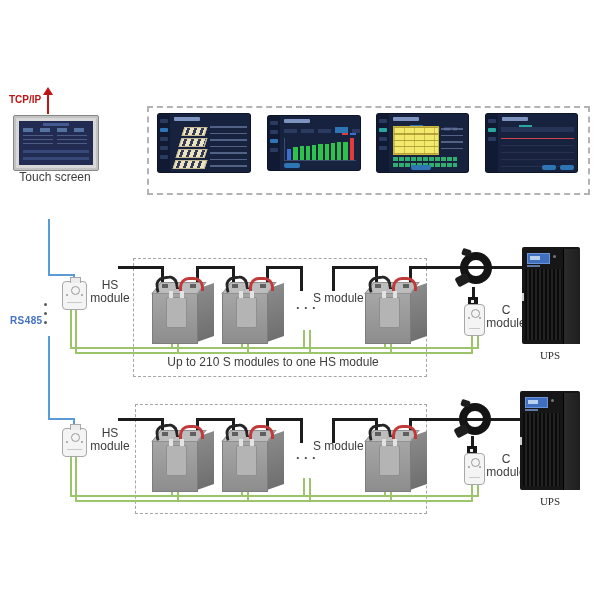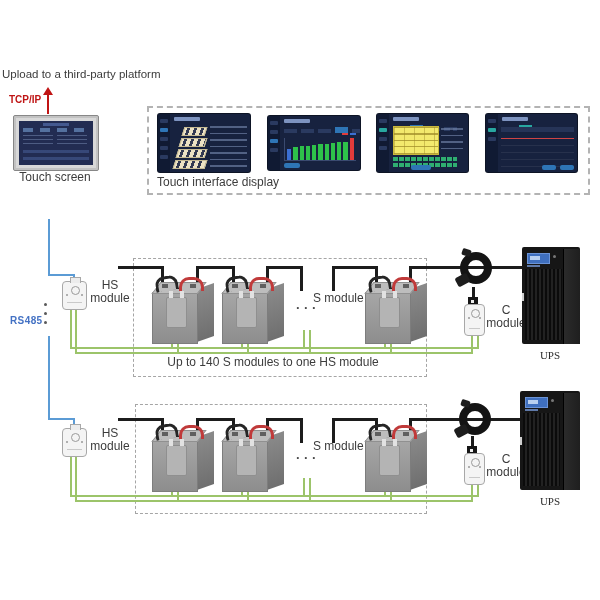--- a/index.html
+++ b/index.html
@@ -98,38 +98,36 @@
   .u-scr i{left:2px;top:2px;width:10px;height:4px;background:#b9d0f0;}
   .u-led{left:31px;top:8px;width:3px;height:3px;background:#777;border-radius:50%;}
   .u-tag{left:5px;top:18px;width:13px;height:2px;background:#5f79a8;}
   .u-hdl{left:0;top:46px;width:2px;height:8px;background:#cfcfcf;}
 </style>
 </head>
 <body>
 
 <div class="stage">
 
-  <div class="lbl" style="left:2px;top:68px;font-size:11.5px">Upload to a third-party platform</div>
   <div class="lbl red" style="left:9px;top:94px">TCP/IP</div>
   <div class="arrow-head" style="left:43px;top:87px"></div>
   <i class="wv" style="left:47px;top:94px;height:20px;background:#c01414"></i>
 
   <div class="tscreen" style="left:13px;top:115px;width:84px;height:54px">
     <div class="tscr">
       <i class="ts-title abs"></i>
       <i class="ts-head abs"></i>
       <i class="ts-pl abs"></i>
       <i class="ts-pr abs"></i>
       <i class="ts-bot abs"></i>
     </div>
   </div>
   <div class="lbl center" style="left:13px;top:171px;width:84px">Touch screen</div>
 
   <div class="dash" style="left:147px;top:106px;width:443px;height:89px"></div>
-  <div class="lbl" style="left:157px;top:176px">Touch interface display</div>
 
   <div class="scr" style="left:158px;top:114px;width:92px;height:58px">
     <div class="sb">
         <i></i>
         <i class="act"></i>
         <i></i>
         <i></i>
         <i></i>
       </div>
     <i class="tt abs"></i>
@@ -303,21 +301,21 @@
       <i class="b-top"></i>
     <i class="b-t b-t1"></i>
       <i class="b-t b-t2"></i>
     <i class="b-blk"></i>
       <i class="b-red"></i>
     <i class="b-smod"></i>
   </div>
 
   <div class="lbl nowrap" style="left:313px;top:292px">S module</div>
   <div class="lbl nowrap" style="left:296px;top:301px;font-weight:bold;font-size:13px;color:#4a4a4a">· · ·</div>
-  <div class="lbl center" style="left:133px;top:356px;width:280px">Up to 140 S modules to one HS module</div>
+  <div class="lbl center" style="left:133px;top:356px;width:280px">Up to 210 S modules to one HS module</div>
 
   <div class="ct" style="left:459px;top:251px">
     <i class="ct-ring"></i>
       <i class="ct-foot"></i>
       <i class="ct-latch"></i>
   </div>
   <i class="wv wk" style="left:472px;top:287px;height:12px"></i>
   <div class="ct-box" style="left:468px;top:297px"></div>
   <div class="mod" style="left:464px;top:304px;width:21px;height:32px">
     <i class="m-ring"></i>

